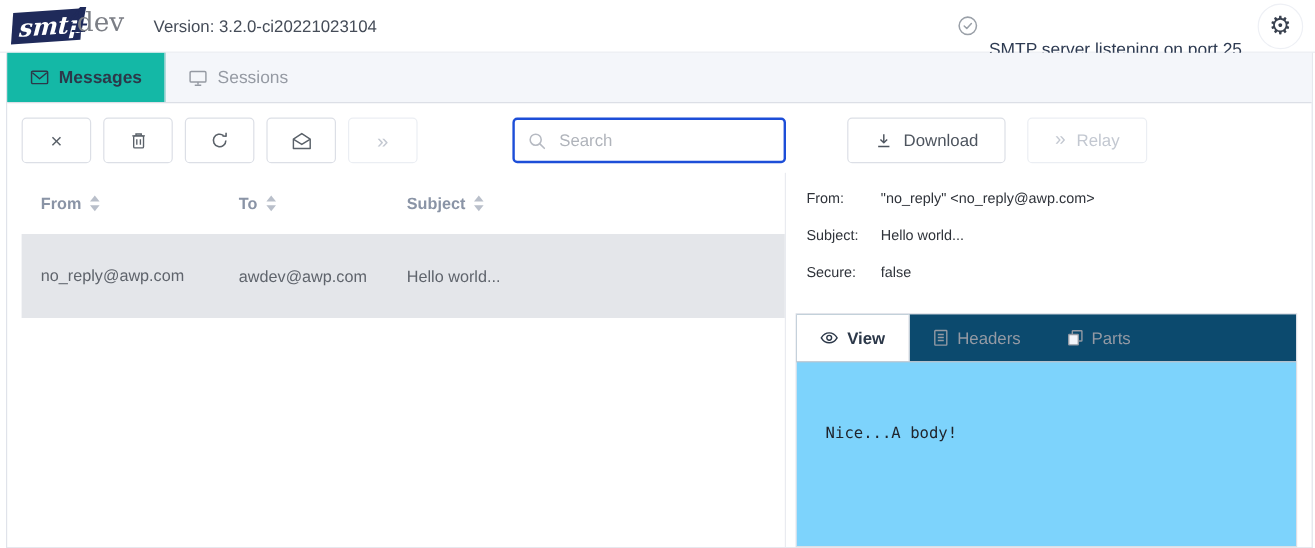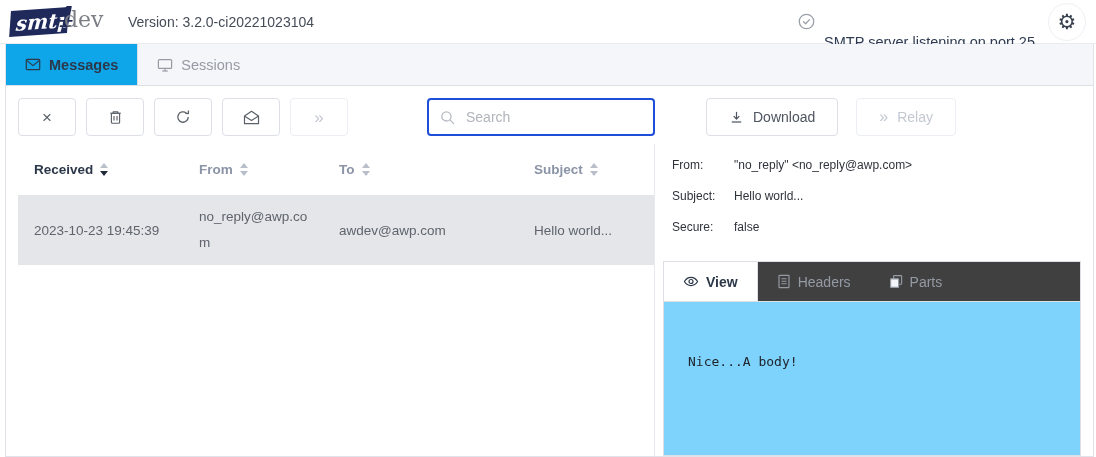--- a/index.html
+++ b/index.html
@@ -27,21 +27,21 @@
   .gear-btn {
     width:38px; height:38px; border:1px solid #eef0f5; border-radius:50%;
     display:flex; align-items:center; justify-content:center;
     margin-left:13px; font-size:21px; color:#39414f; background:#fff; cursor:pointer; line-height:1;
   }
 
   
   .card { margin:0 2px 0 5px; height:413px; border:1px solid #e0e3ea; border-top:none; display:flex; flex-direction:column; }
   .strip { height:42px; background:#f4f6fa; border-bottom:1px solid #dcdfe6; display:flex; flex:none; }
   .mtab { display:flex; align-items:center; gap:8px; padding:0 19px; font-size:14.5px; color:#959aa3; cursor:pointer; }
-  .mtab.active { background:#0ea5e9; color:#2c3849; font-weight:bold; border-right:1px solid #dcdfe6; }
+  .mtab.active { background:#14b8a6; color:#2c3849; font-weight:bold; border-right:1px solid #dcdfe6; }
   .mtab .ic { display:flex; }
 
   .content { flex:1; display:flex; padding:12px 12px 0 12px; min-height:0; }
 
   
   .left-pane { width:637px; flex:none; display:flex; flex-direction:column; min-height:0; }
   .lp-toolbar { display:flex; align-items:center; gap:10px; flex:none; }
   .tbtn {
     width:58px; height:38px; border:1px solid #dcdfe6; border-radius:4px; background:#fff;
     display:flex; align-items:center; justify-content:center; color:#5a6169; cursor:pointer;
@@ -77,21 +77,21 @@
     font-size:14px; color:#4d545e; padding:0 22px; cursor:pointer;
   }
   .btn.disabled { border-color:#ebeef3; color:#c3c8d1; }
   .btn .chev { font-size:16px; }
 
   .fields { margin-top:13px; padding-left:9px; flex:none; }
   .frow { display:flex; height:31px; align-items:center; font-size:12px; color:#2f333a; }
   .flabel { width:62px; flex:none; }
 
   .dtab-box { margin-top:19px; border:1px solid #dcdfe6; flex:1; display:flex; flex-direction:column; min-height:0; }
-  .dstrip { height:40px; background:#404040; border-bottom:1px solid #dcdfe6; display:flex; flex:none; }
+  .dstrip { height:40px; background:#0c4a6e; border-bottom:1px solid #dcdfe6; display:flex; flex:none; }
   .dtab { display:flex; align-items:center; gap:7px; padding:0 19px; font-size:14px; color:#949aa4; cursor:pointer; }
   .dtab.active { background:#fff; color:#2c3849; font-weight:bold; border-right:1px solid #dcdfe6; }
   .dbody { flex:1; padding:52px 24px; font-family:"DejaVu Sans Mono", monospace; font-size:13px; color:#20242c; background:#7dd3fc; }
 
   svg { display:block; }
 </style>
 </head>
 <body>
 
 <div class="app">
@@ -188,27 +188,20 @@
                 <circle cx="6.4" cy="6.4" r="4.6"></circle>
                 <path d="M9.9 9.9 13.6 13.6" stroke-linecap="round"></path>
               </svg>
             </span>
             <input class="search-input" value="" placeholder="Search" style="">
           </div>
         </div>
 
         <div class="table-wrap">
           <div class="thead">
-            <div class="th sorted">
-              <span>Received</span>
-              <span class="carets">
-                <i class="caret-up"></i>
-                <i class="caret-down active"></i>
-              </span>
-            </div>
             <div class="th">
               <span>From</span>
               <span class="carets">
                 <i class="caret-up"></i>
                 <i class="caret-down"></i>
               </span>
             </div>
             <div class="th">
               <span>To</span>
               <span class="carets">
@@ -219,21 +212,20 @@
             <div class="th">
               <span>Subject</span>
               <span class="carets">
                 <i class="caret-up"></i>
                 <i class="caret-down"></i>
               </span>
             </div>
           </div>
 
           <div class="trow">
-            <div class="td">2023-10-23 19:45:39</div>
             <div class="td td-from">no_reply@awp.com</div>
             <div class="td">awdev@awp.com</div>
             <div class="td">Hello world...</div>
           </div>
         </div>
       </section>
 
       <section class="right-pane">
 
         <div class="rp-toolbar">

